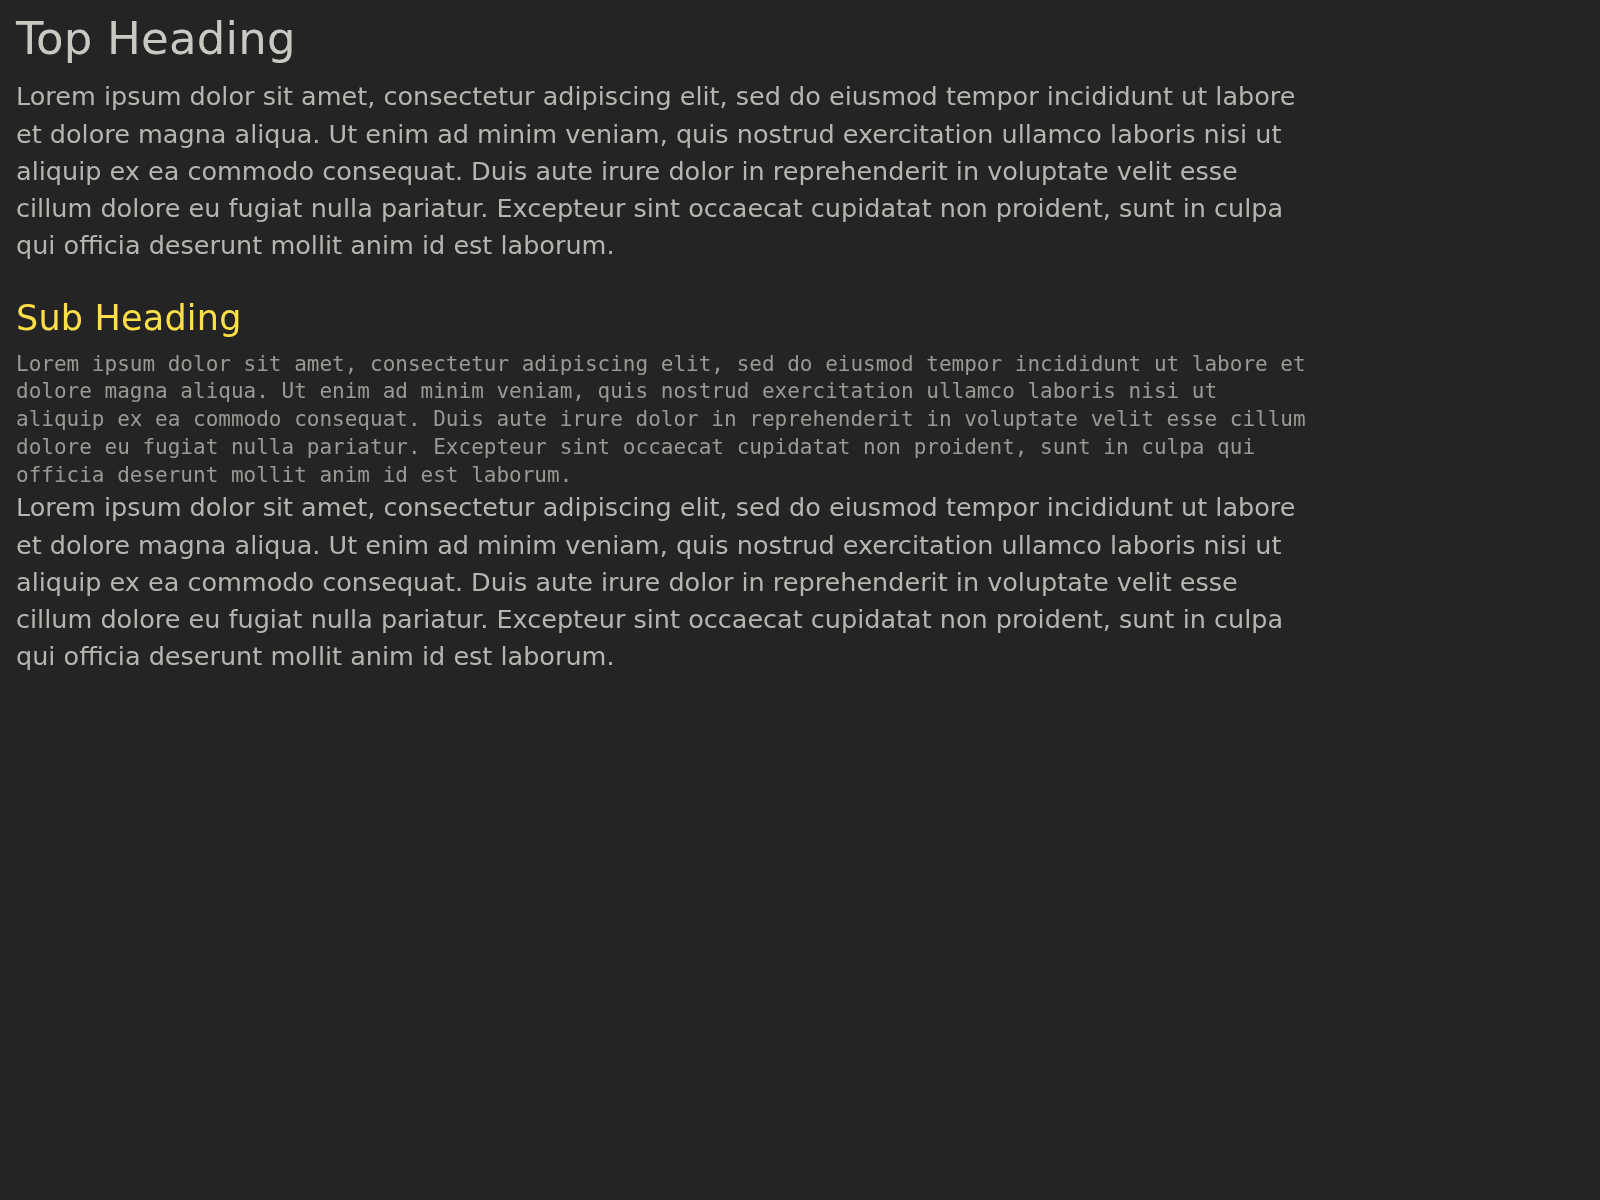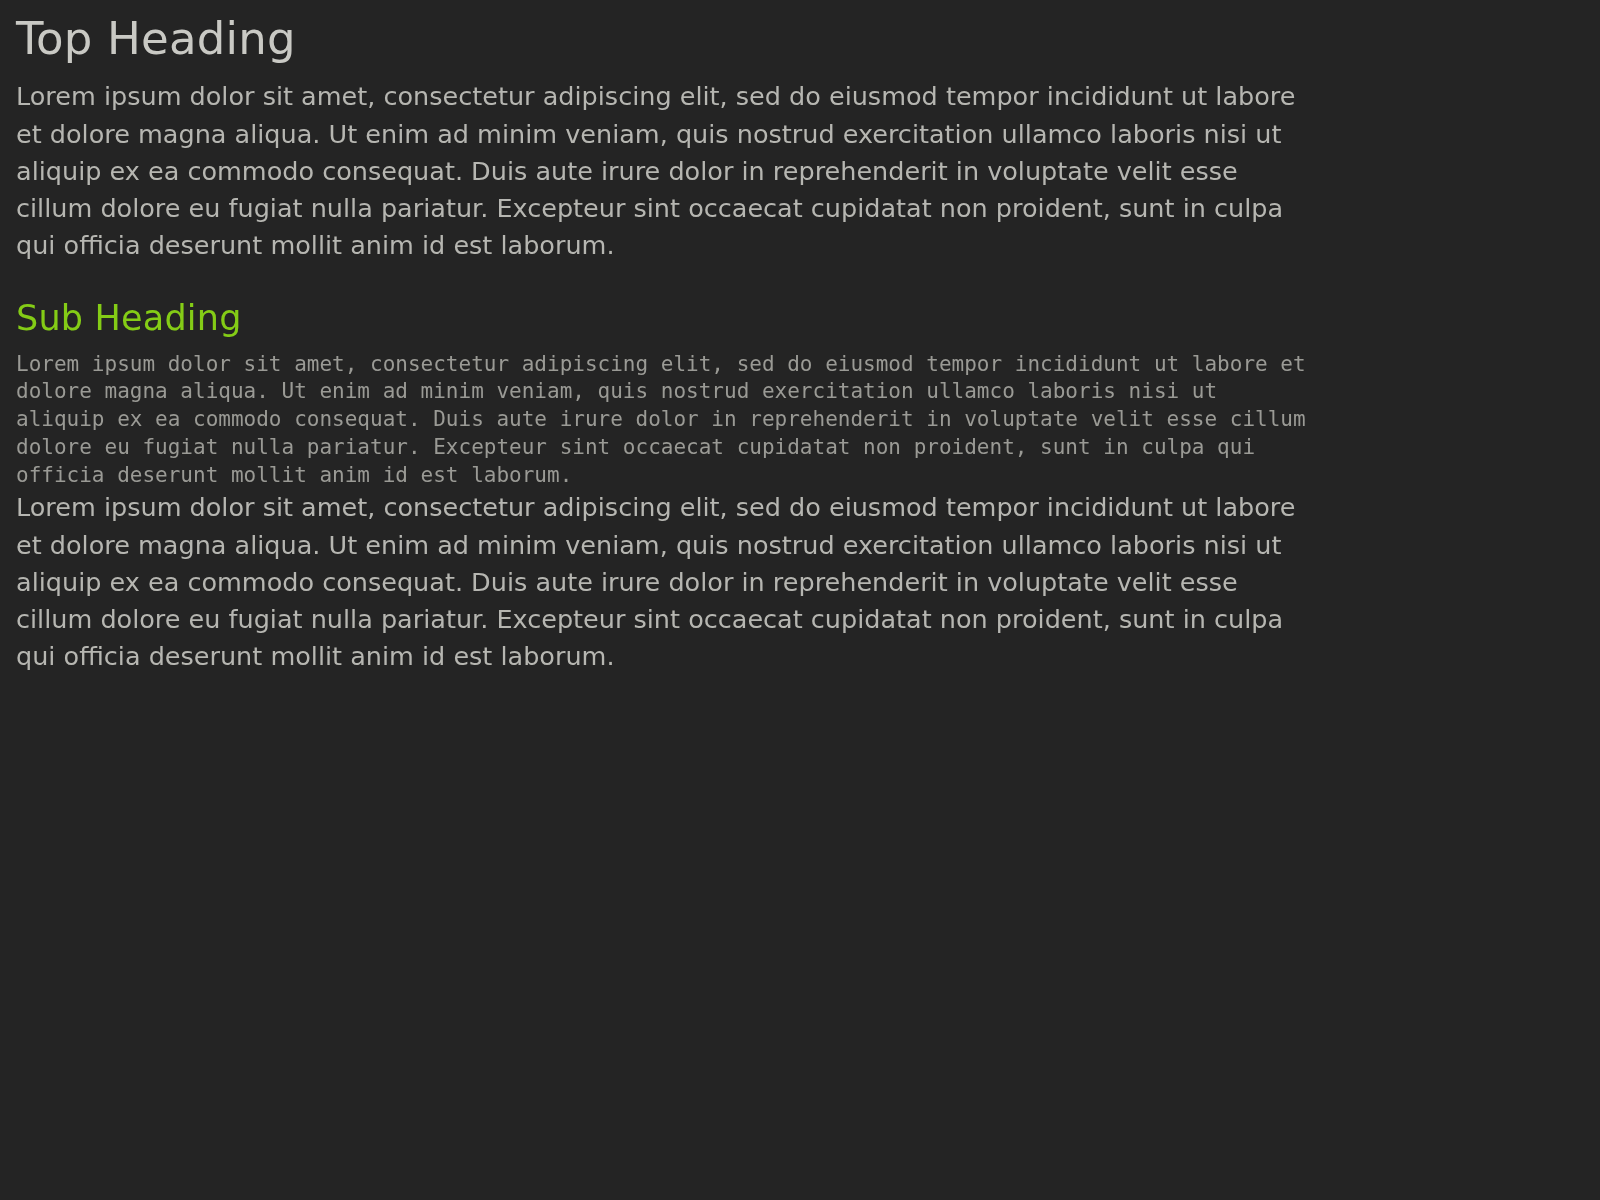--- a/index.html
+++ b/index.html
@@ -27,21 +27,21 @@
     line-height: 1.12;
     color: #c9c9c4;
     margin: 0 0 14px 0;
     letter-spacing: 0.2px;
   }
   h2.sub-heading {
     font-family: "DejaVu Sans", sans-serif;
     font-weight: 400;
     font-size: 35px;
     line-height: 1.15;
-    color: #84cc16;
+    color: #fde047;
     margin: 34px 0 12px 0;
     letter-spacing: 0.2px;
   }
   h2.context-heading {
     font-family: "DejaVu Sans", sans-serif;
     font-weight: 400;
     font-size: 33px;
     line-height: 1.15;
     color: #ffffff;
     margin: 38px 0 12px 0;

